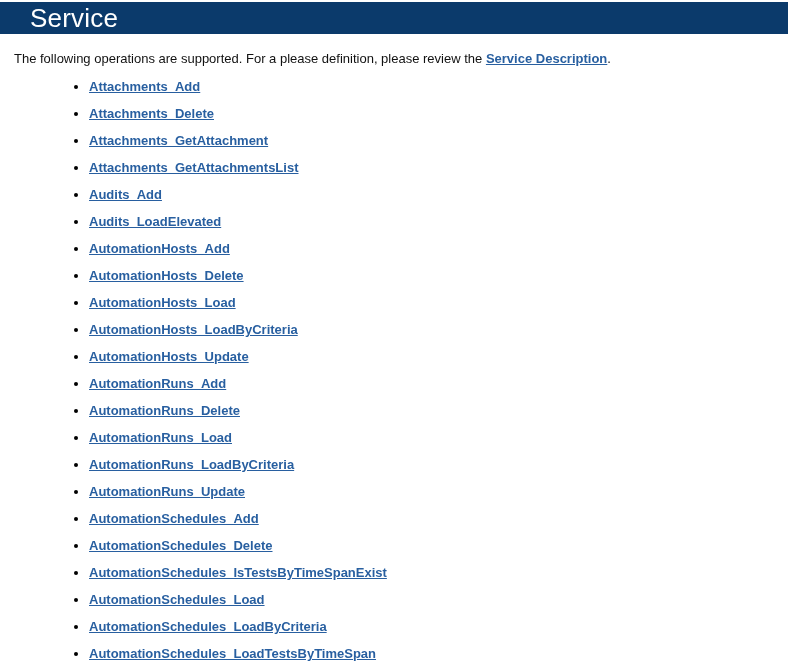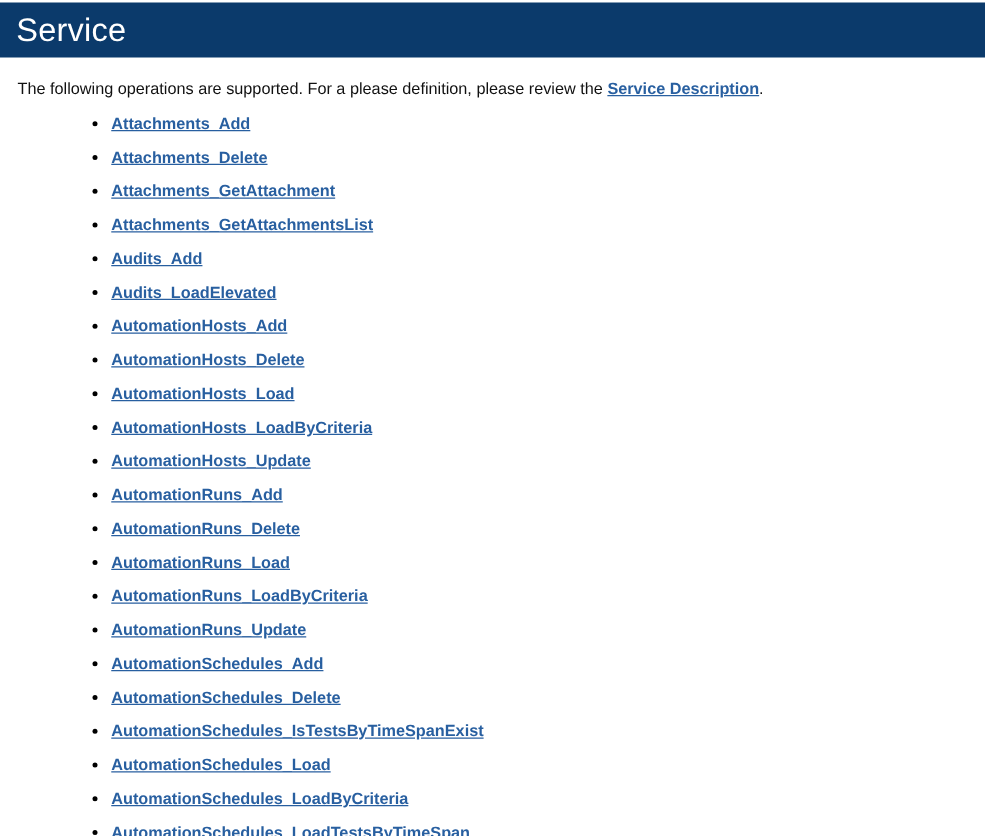--- a/index.html
+++ b/index.html
@@ -11,24 +11,24 @@
   }
   body {
     width: 788px;
     height: 669px;
     overflow: hidden;
   }
   .header-bar {
     margin-top: 2px;
     background: #0b3a6b;
     color: #ffffff;
-    height: 44px;
+    height: 32px;
     display: flex;
     align-items: center;
-    padding-left: 13px;
+    padding-left: 30px;
   }
   .header-title {
     font-size: 26px;
     font-weight: 400;
     letter-spacing: 0.2px;
   }
   .intro {
     margin: 17px 14px 13px 14px;
     font-size: 13px;
     color: #111111;

